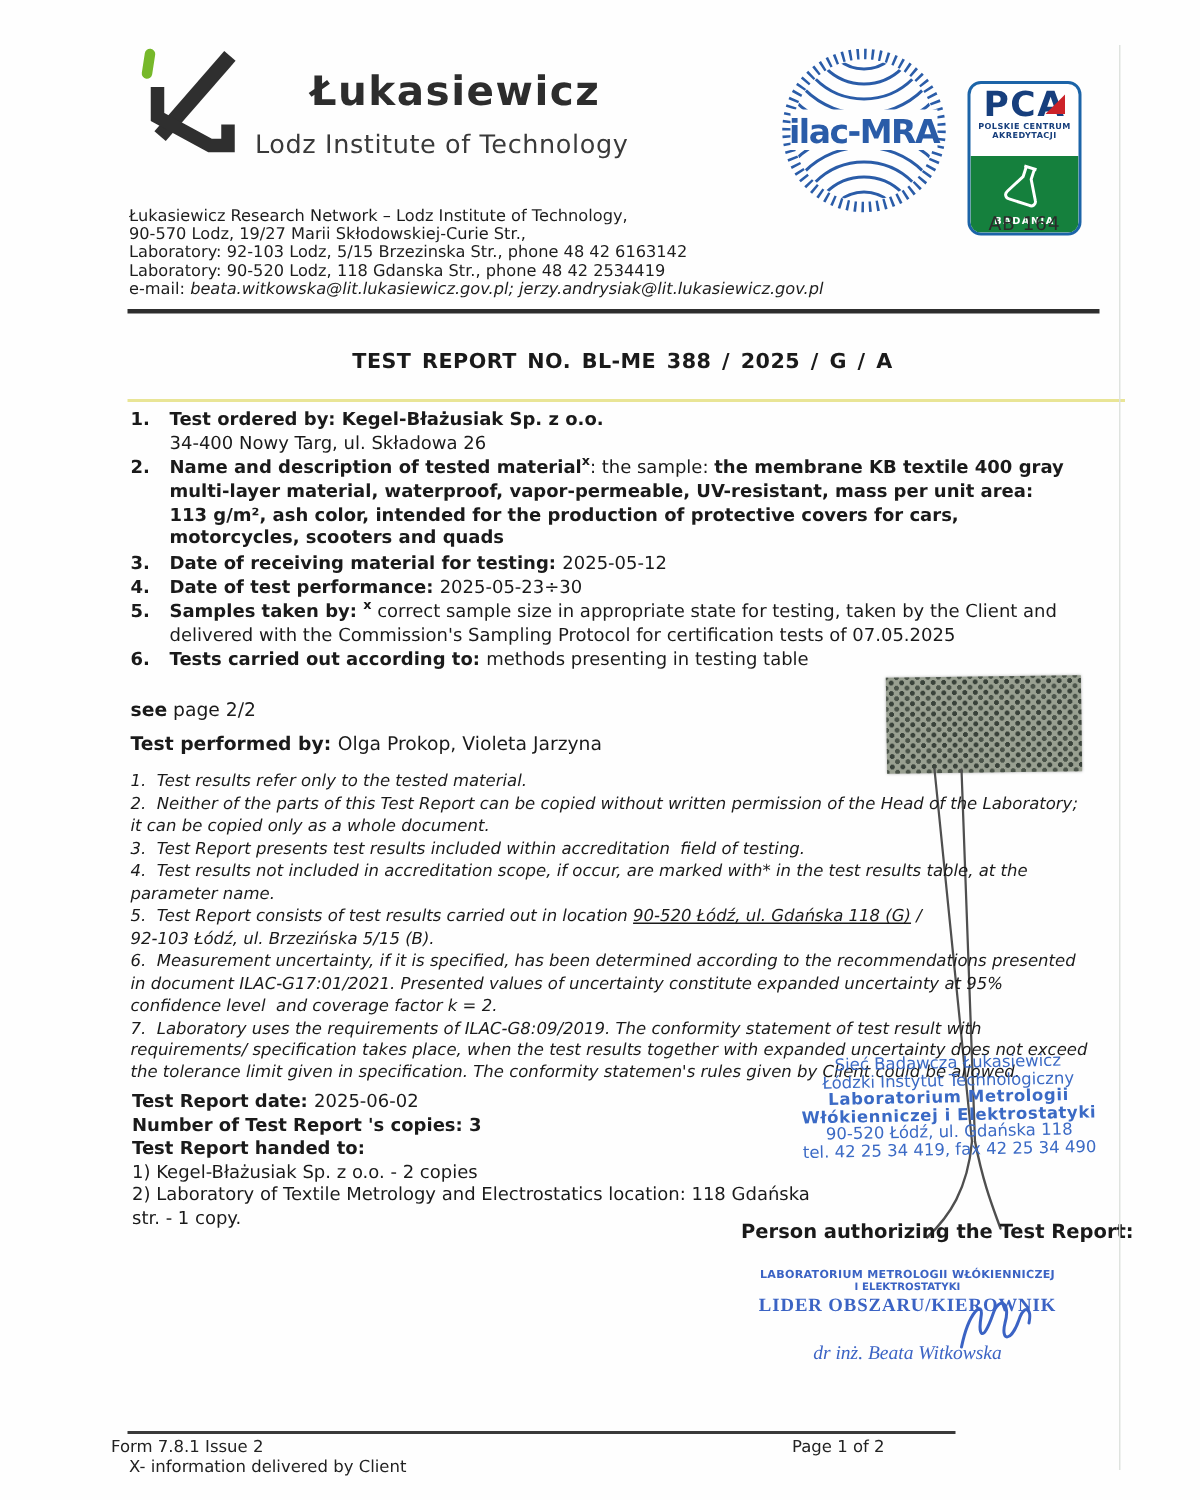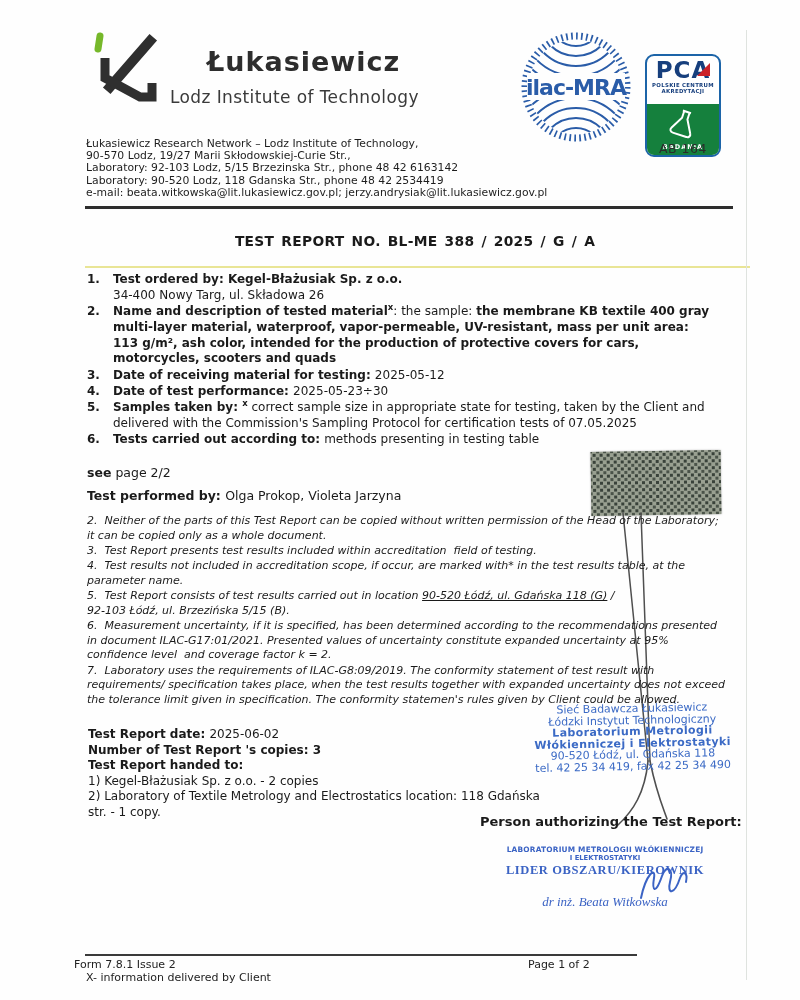--- a/index.html
+++ b/index.html
@@ -4,21 +4,21 @@
 <style>
   html,body{margin:0;padding:0;}
   body{width:800px;height:1000px;background:#ffffff;font-family:"DejaVu Sans","Liberation Sans",sans-serif;color:#1a1a1a;position:relative;overflow:hidden;}
   #page{position:absolute;left:0;top:0;width:800px;height:1000px;background:#fefefe;}
   .abs{position:absolute;}
   
   .brand{font-size:27px;font-weight:bold;color:#2d2d2d;letter-spacing:1px;}
   .brand-sub{font-size:17px;color:#3a3a3a;letter-spacing:0.4px;}
   .lab-heading{font-size:15.5px;font-weight:bold;color:#1e4090;}
   .addr{font-size:10.8px;line-height:12.2px;color:#1d1d1d;}
-  .addr .it{text-align:center;}
+  .addr .it{font-style:italic;text-align:center;}
   .rule-thick{height:3px;background:#2e2e2e;}
   .rule-yellow{height:2px;background:#e9e596;}
   .doc-title{font-size:13.8px;font-weight:bold;letter-spacing:0.3px;text-align:center;word-spacing:2px;}
   
   .item{display:flex;font-size:12px;line-height:15.8px;margin-bottom:0.5px;}
   .item .num{width:26px;font-weight:bold;flex:none;}
   .item .body{width:632px;}
   .b{font-weight:bold;}
   .pre{white-space:pre-wrap;}
   sup.x{font-size:8.5px;font-weight:bold;vertical-align:super;line-height:0;}
@@ -31,21 +31,21 @@
   
   .meta-line{font-size:12px;line-height:15.6px;}
   
   .stamp1{color:#3b6ac5;text-align:center;transform:rotate(-1.2deg);line-height:11.6px;font-size:11px;}
   .stamp1 .s-b{font-weight:bold;letter-spacing:0.4px;}
   .stamp2{color:#3b63c4;text-align:center;}
   .stamp2 .s1{font-size:7.4px;font-weight:bold;letter-spacing:0.2px;}
   .stamp2 .s2{font-size:6.8px;font-weight:bold;}
   .stamp2 .s3{font-family:"Liberation Serif","DejaVu Serif",serif;font-size:12.5px;font-weight:bold;letter-spacing:0.6px;margin-top:1px;}
   .stamp2 .name{font-family:"Liberation Serif","DejaVu Serif",serif;font-style:italic;font-size:13px;margin-top:16px;}
-  .authorizing{font-size:13px;font-weight:bold;}
+  .authorizing{font-size:13px;font-weight:bold;margin-left:14px;}
   
   .swatch{background-color:#99a091;
     background-image:radial-gradient(#39423a 1.6px, rgba(0,0,0,0) 1.8px),radial-gradient(#4a5349 1.6px, rgba(0,0,0,0) 1.8px);
     background-size:7px 7px;background-position:0 0,3.5px 3.5px;
     transform:rotate(-0.8deg);box-shadow:0 0 2px rgba(0,0,0,.35);}
   
   .pca-badge{width:76px;height:103px;border:2.5px solid #1c64a8;border-radius:9px;background:#fff;overflow:hidden;box-sizing:border-box;}
   .pca-top{height:46px;position:relative;text-align:center;}
   .pca-title{font-size:23px;font-weight:bold;color:#173f7d;letter-spacing:1px;line-height:24px;margin-top:2px;}
   .pca-red{position:absolute;top:5px;right:9px;width:0;height:0;border-left:13px solid transparent;border-bottom:13px solid #cc2229;}
@@ -165,20 +165,21 @@
   <div class="abs swatch" style="left:591px;top:451px;width:130px;height:64px;"></div>
 
   <svg class="abs" style="left:560px;top:443px;pointer-events:none;" width="180" height="400" viewBox="0 0 180 400">
     <path d="M63 70 L88 318" stroke="#4f4f4f" stroke-width="1.5" fill="none" stroke-linecap="round"></path>
     <path d="M81 70 L90 318" stroke="#4f4f4f" stroke-width="1.5" fill="none" stroke-linecap="round"></path>
     <path d="M88 318 C85 350 73 368 58 382" stroke="#4f4f4f" stroke-width="1.6" fill="none" stroke-linecap="round"></path>
     <path d="M90 318 C96 348 102 362 107 376" stroke="#4f4f4f" stroke-width="1.6" fill="none" stroke-linecap="round"></path>
   </svg>
 
   <div class="abs" style="left:87px;top:514px;width:650px;">
+    <div class="note">1.  Test results refer only to the tested material.</div>
     <div class="note">2.  Neither of the parts of this Test Report can be copied without written permission of the Head of the Laboratory;
 it can be copied only as a whole document.</div>
     <div class="note">3.  Test Report presents test results included within accreditation  field of testing.</div>
     <div class="note">4.  Test results not included in accreditation scope, if occur, are marked with* in the test results table, at the
 parameter name.</div>
     <div class="note"><span>5.  Test Report consists of test results carried out in location </span><span class="u">90-520 Łódź, ul. Gdańska 118 (G)</span><span> /
 92-103 Łódź, ul. Brzezińska 5/15 (B).</span></div>
     <div class="note">6.  Measurement uncertainty, if it is specified, has been determined according to the recommendations presented
 in document ILAC-G17:01/2021. Presented values of uncertainty constitute expanded uncertainty at 95%
 confidence level  and coverage factor k = 2.</div>

